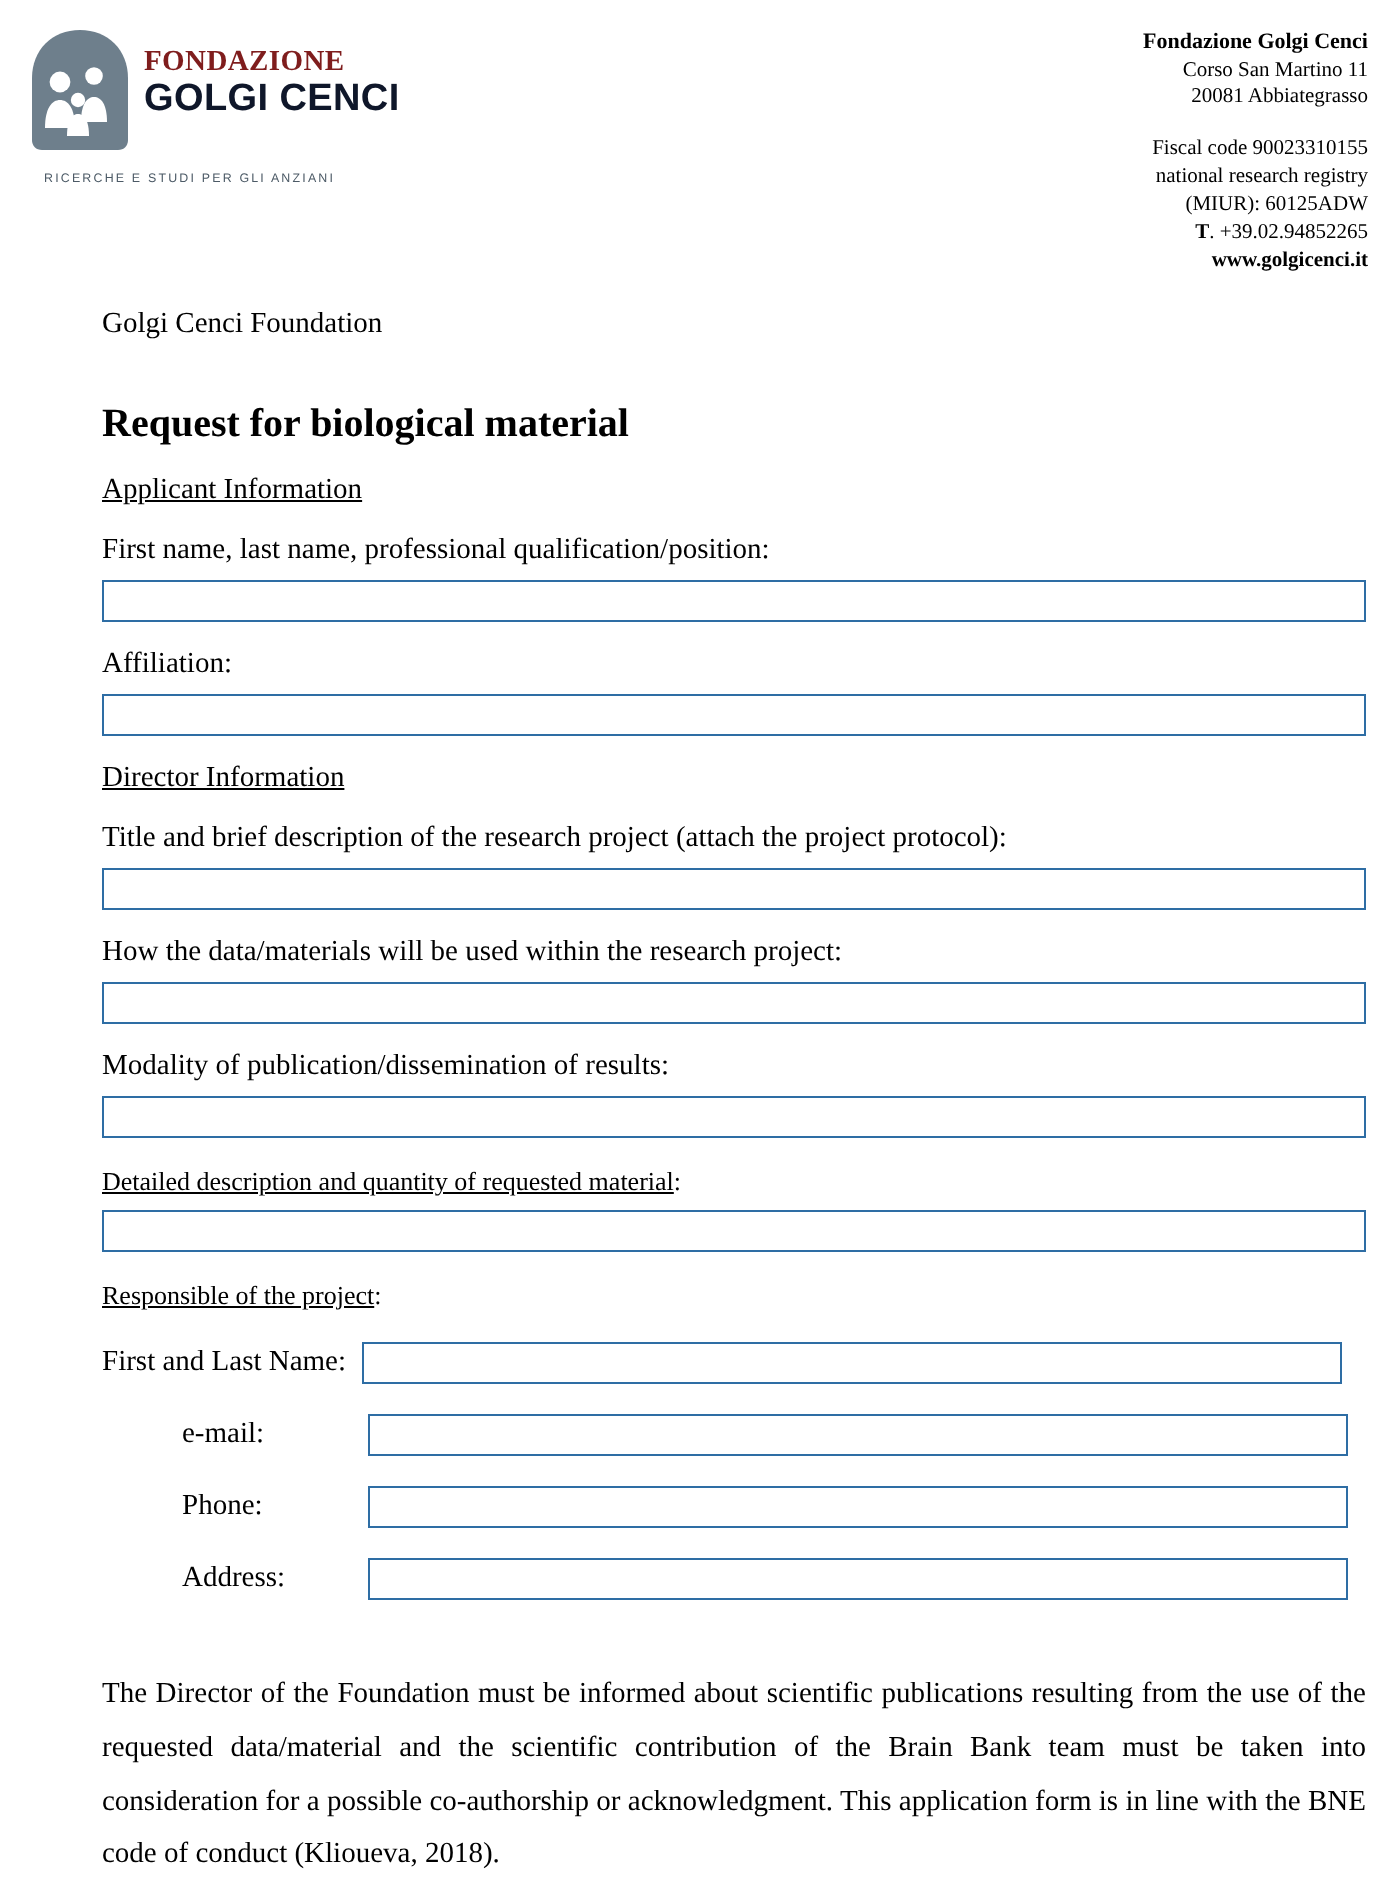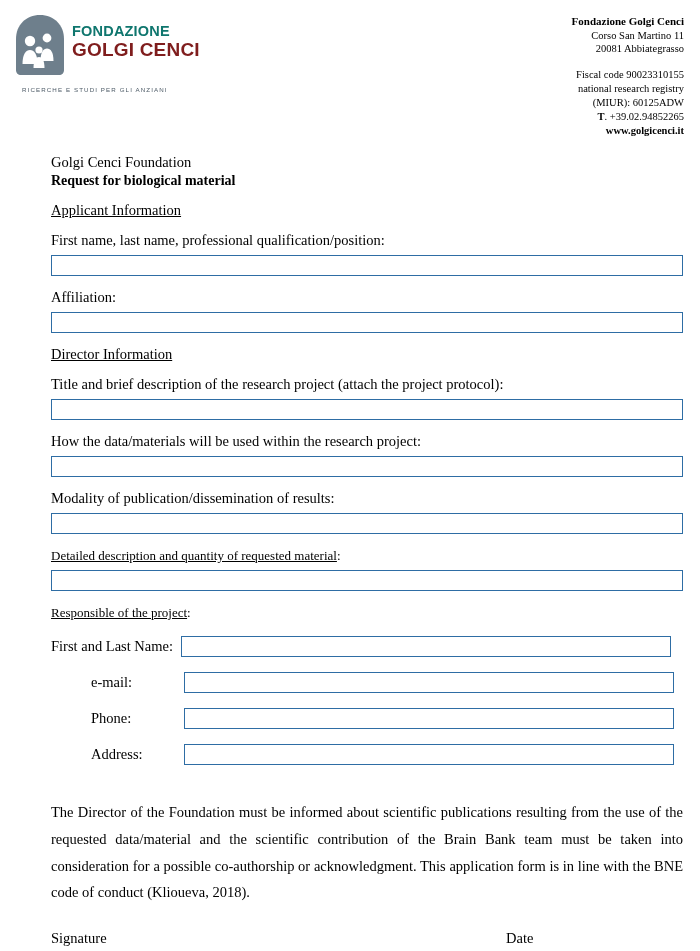--- a/index.html
+++ b/index.html
@@ -35,33 +35,33 @@
     width: 52px;
     height: 62px;
   }
   .logo-text {
     position: absolute;
     left: 58px;
     top: 10px;
     width: 140px;
   }
   .logo-line1 {
-    font-family: Liberation Sans, sans-serif;
+    font-family: Liberation Serif, serif;
     font-weight: bold;
     font-size: 14.5px;
     letter-spacing: 0.2px;
-    color: #0f766e;
+    color: #7f1d1d;
     line-height: 1.05;
   }
   .logo-line2 {
     font-family: "Liberation Sans", sans-serif;
     font-weight: bold;
     font-size: 19px;
     letter-spacing: 0.2px;
-    color: #7f1d1d;
+    color: #0f172a;
     line-height: 1.15;
   }
   .logo-tagline {
     position: absolute;
     left: 8px;
     top: 72px;
     font-family: "Liberation Sans", sans-serif;
     font-size: 6.2px;
     letter-spacing: 1.1px;
     color: #4c5a66;
@@ -97,23 +97,23 @@
     left: 51px;
     top: 152px;
     width: 634px;
   }
 
   .addr-line {
     font-size: 14.5px;
     line-height: 1.45;
   }
   .title-bold {
-    font-size: 14px;
-    font-weight: bold;
-    margin-top: 0;
+    font-size: 20px;
+    font-weight: bold;
+    margin-top: 28px;
   }
   .section-underline {
     font-size: 14.5px;
     text-decoration: underline;
     margin-top: 13px;
   }
   .field-label {
     font-size: 14.5px;
     margin-top: 13px;
   }

